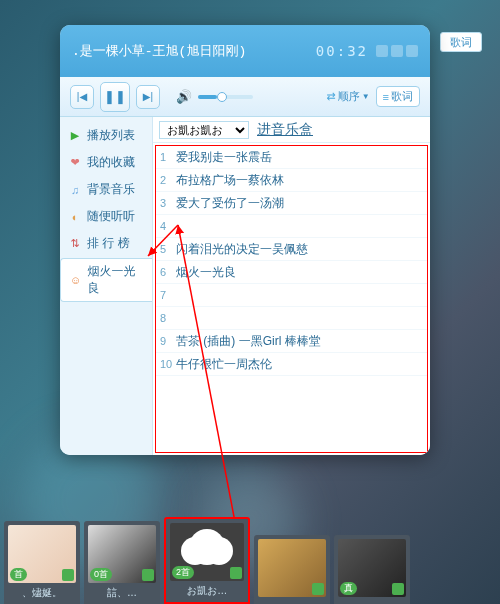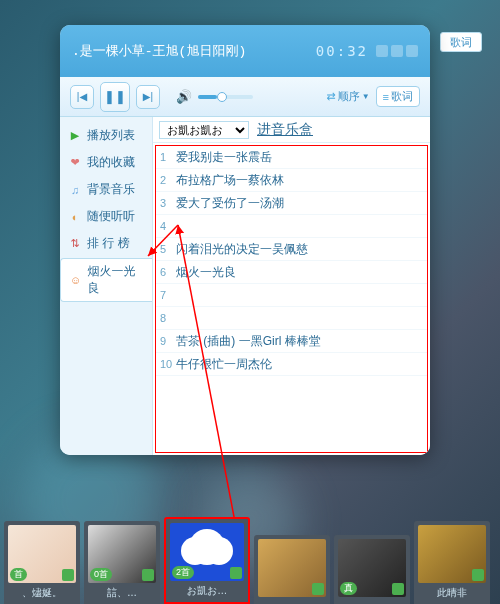--- a/index.html
+++ b/index.html
@@ -47,21 +47,21 @@
 .dock { position: absolute; bottom: 0; left: 0; right: 0; height: 100px; display: flex; align-items: flex-end; gap: 4px; padding: 0 4px; }
 .dock-item { position: relative; width: 76px; background: #4a5560; border-radius: 3px 3px 0 0; padding: 4px; display: flex; flex-direction: column; align-items: center; }
 .dock-item.sel { border: 2px solid red; width: 86px; }
 .thumb { width: 100%; height: 58px; background: #888; border-radius: 2px; position: relative; overflow: hidden; }
 .dock-item .label { font-size: 10px; color: #cde3ef; margin-top: 3px; white-space: nowrap; overflow: hidden; max-width: 100%; }
 .badge { position: absolute; bottom: 2px; left: 2px; background: #4caf50; color: #fff; border-radius: 8px; font-size: 9px; padding: 0 4px; line-height: 13px; }
 .badge2 { position: absolute; bottom: 2px; right: 2px; width: 12px; height: 12px; background: #4caf50; border-radius: 2px; }
 
 .thumb.woman { background: linear-gradient(135deg,#f5e6d8,#e8c8b0); }
 .thumb.bw { background: linear-gradient(135deg,#ddd,#333); padding-left: 8px; }
-.thumb.dog { background: #1d4ed8; padding-left: 32px; }
+.thumb.dog { background: #404040; padding-left: 32px; }
 .thumb.dog::before { content:""; position:absolute; top:6px; left:50%; transform:translateX(-50%); width:36px; height:36px; background:#fff; border-radius:50%; box-shadow: -12px 4px 0 -4px #fff, 12px 4px 0 -4px #fff; }
 .thumb.anime { background: linear-gradient(135deg,#d4a858,#8a6530); }
 .thumb.dark { background: linear-gradient(135deg,#555,#222); }
 .thumb.gold { background: linear-gradient(135deg,#c9a040,#7a5a20); }
 </style>
 </head>
 <body>
 
 <div class="blur-circle c1"></div>
 <div class="blur-circle c2"></div>
@@ -214,19 +214,13 @@
       </div>
       <div class="label"></div>
     </div>
     <div class="dock-item">
       <div class="thumb dark">
         <span class="badge">真</span>
         <span class="badge2"></span>
       </div>
       <div class="label"></div>
     </div>
-    <div class="dock-item">
-      <div class="thumb gold">
-        <span class="badge2"></span>
-      </div>
-      <div class="label">此晴非</div>
-    </div>
   </div>
 
 </body></html>

